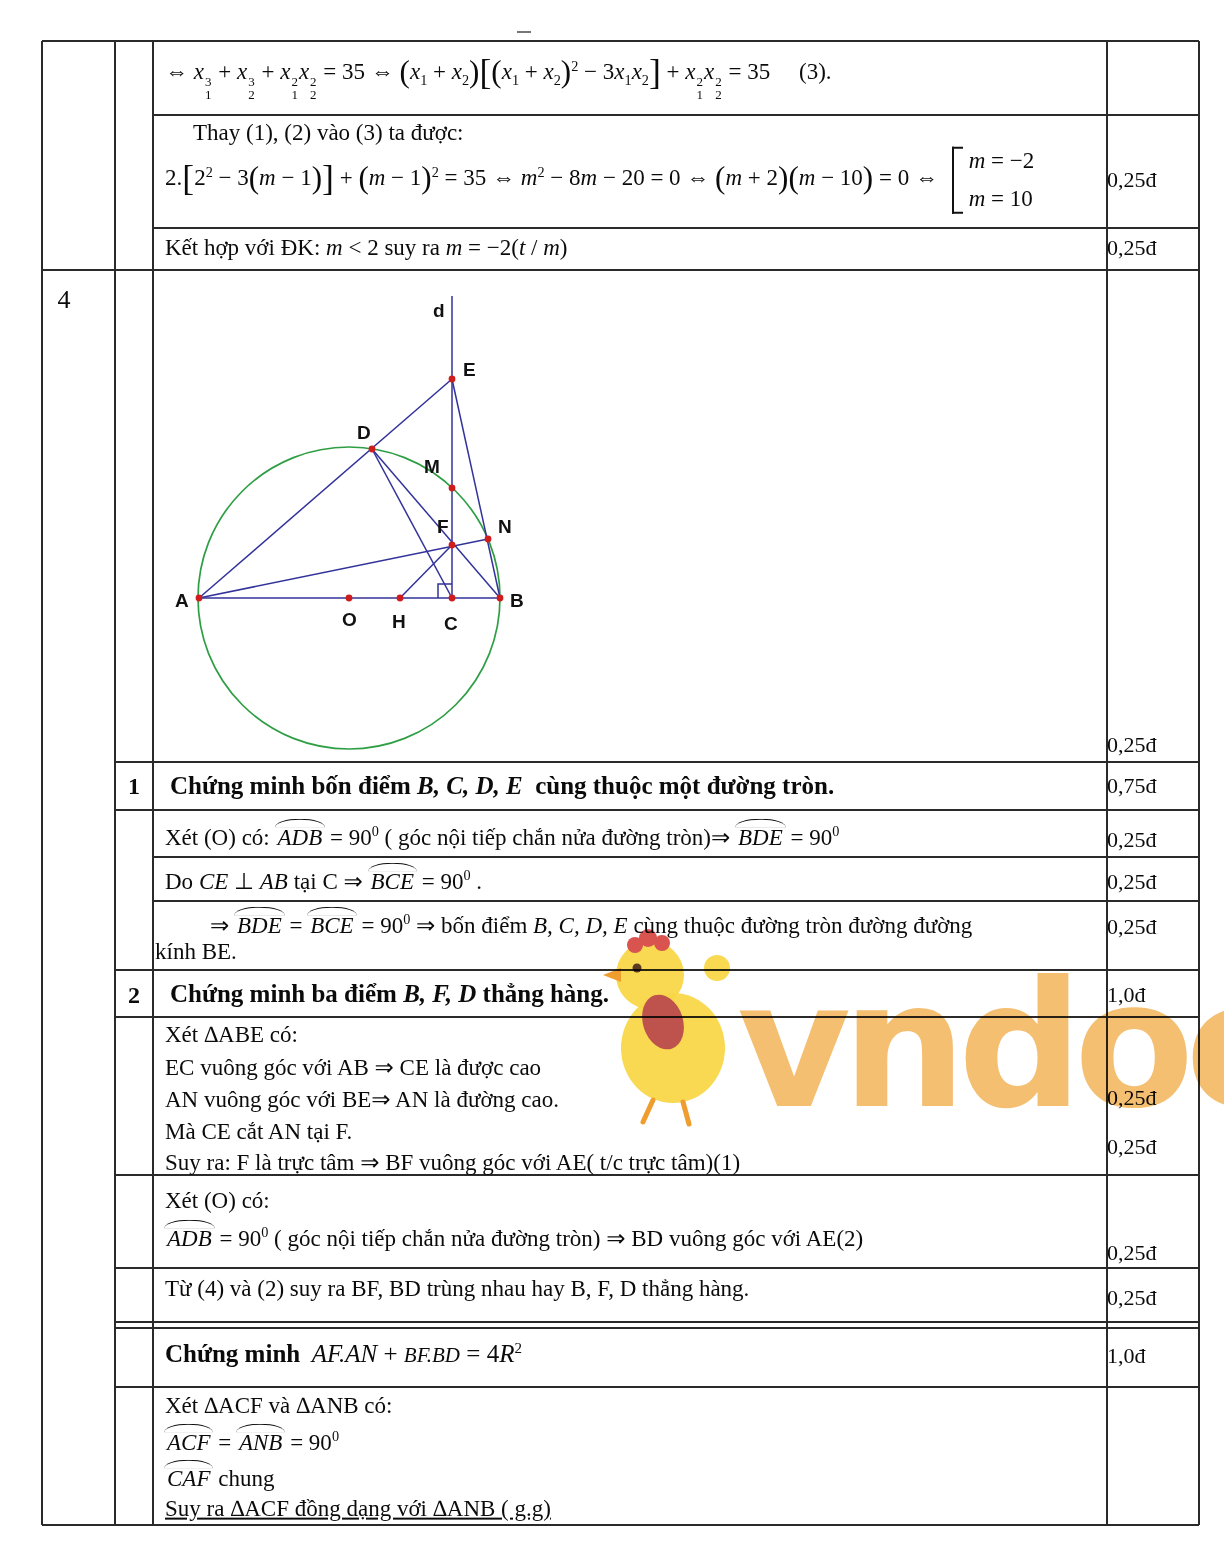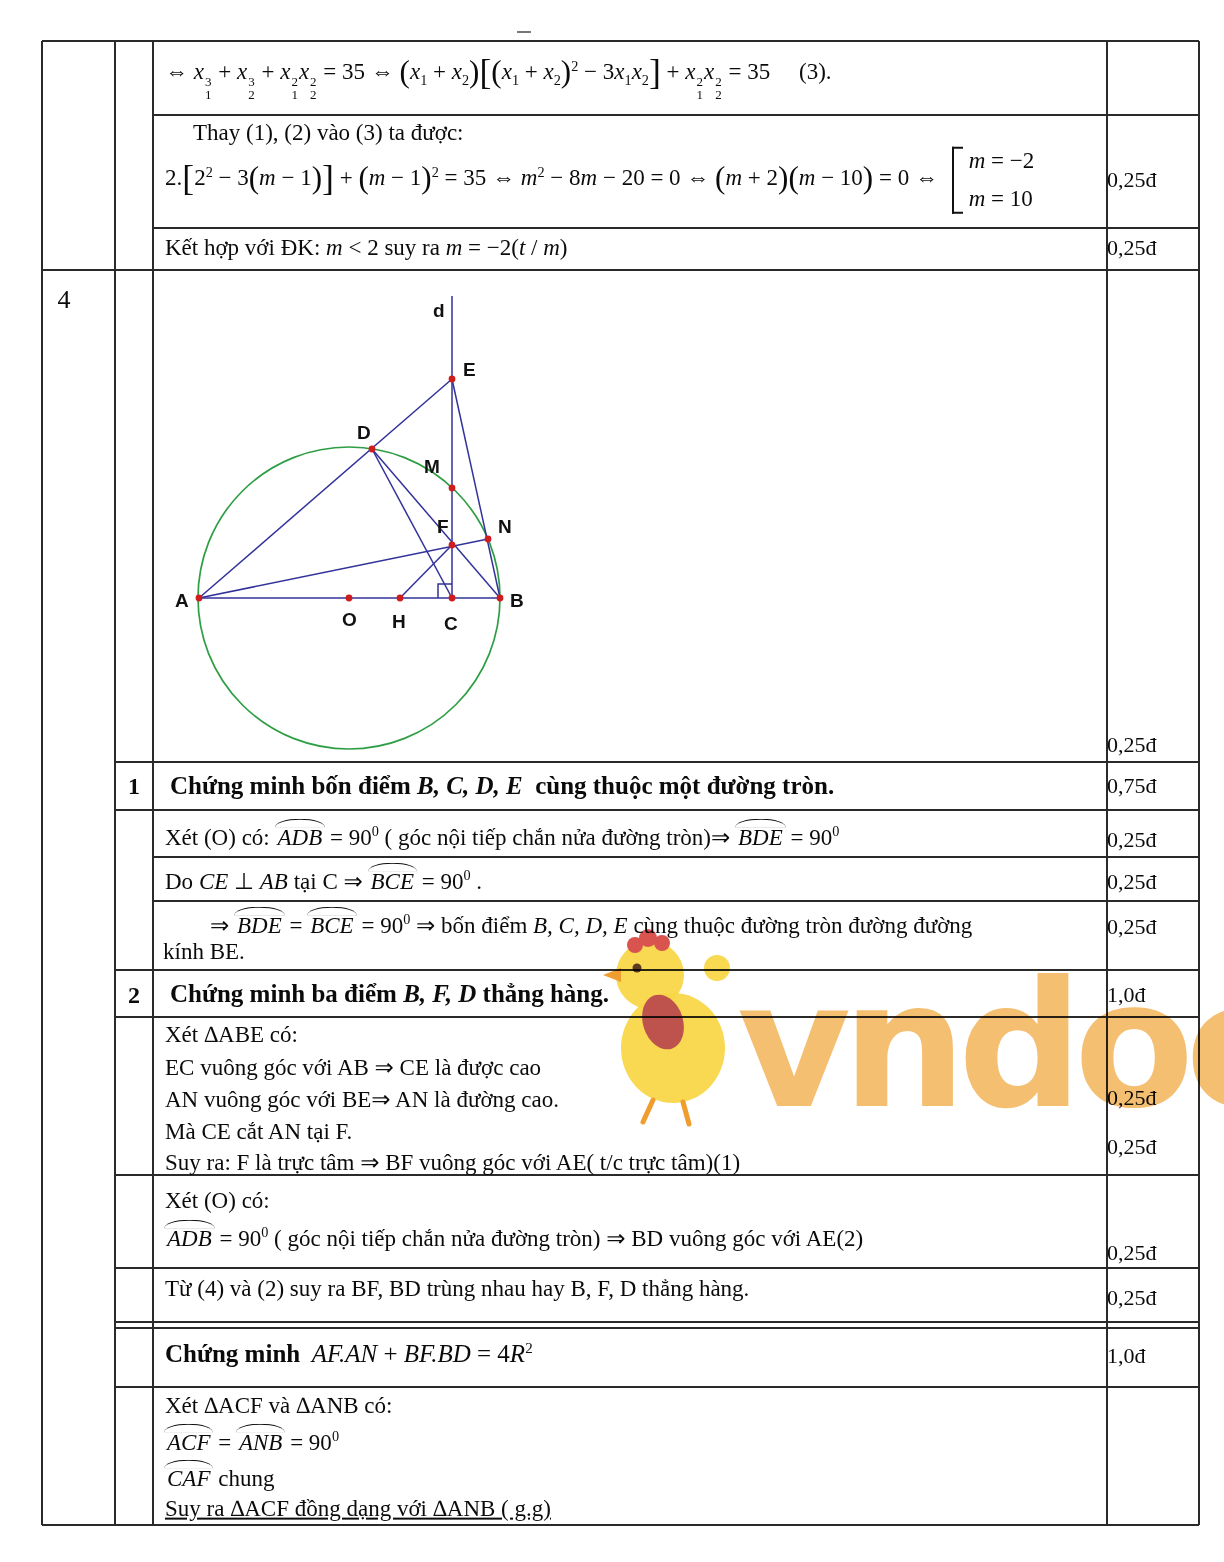--- a/index.html
+++ b/index.html
@@ -93,31 +93,31 @@
           <span class="cstack">
             <span><i>m</i> = −2</span>
             <span><i>m</i> = 10</span>
           </span>
         </span></div>
       <div class="cl" style="left: 165px; top: 248px;">Kết hợp với ĐK:  <i>m</i> &lt; 2  suy ra  <i>m</i> = −2(<i>t</i> / <i>m</i>)</div>
       <div class="cl title" style="left: 170px; top: 786px;">Chứng minh bốn điểm <i>B, C, D, E</i>&nbsp; cùng thuộc một đường tròn.</div>
       <div class="cl" style="left: 165px; top: 836px;">Xét (O) có:  <span class="hat">ADB</span> = 90<sup>0</sup> ( góc nội tiếp chắn nửa đường tròn)⇒ <span class="hat">BDE</span> = 90<sup>0</sup></div>
       <div class="cl" style="left: 165px; top: 880px;">Do <i>CE</i> ⊥ <i>AB</i>  tại C ⇒ <span class="hat">BCE</span> = 90<sup>0</sup> .</div>
       <div class="cl" style="left: 165px; top: 924px; margin-left: 45px;">⇒ <span class="hat">BDE</span> = <span class="hat">BCE</span> = 90<sup>0</sup> ⇒ bốn điểm <i>B, C, D, E</i>  cùng thuộc đường tròn đường đường</div>
-      <div class="cl" style="left: 163px; top: 952px;">kính BE.</div>
+      <div class="cl" style="left: 155px; top: 952px;">kính BE.</div>
       <div class="cl title" style="left: 170px; top: 994px;">Chứng minh ba điểm <i>B, F, D</i> thẳng hàng.</div>
       <div class="cl" style="left: 165px; top: 1035px;">Xét ∆ABE có:</div>
       <div class="cl" style="left: 165px; top: 1068px;">EC vuông góc với AB ⇒ CE là được cao</div>
       <div class="cl" style="left: 165px; top: 1100px;">AN vuông góc với BE⇒ AN là đường cao.</div>
       <div class="cl" style="left: 165px; top: 1132px;">Mà CE cắt AN tại F.</div>
       <div class="cl" style="left: 165px; top: 1163px;">Suy ra: F là trực tâm ⇒ BF vuông góc với AE( t/c trực tâm)(1)</div>
       <div class="cl" style="left: 165px; top: 1201px;">Xét (O) có:</div>
       <div class="cl" style="left: 165px; top: 1237px;"><span class="hat">ADB</span> = 90<sup>0</sup> ( góc nội tiếp chắn nửa đường tròn) ⇒ BD vuông góc với AE(2)</div>
       <div class="cl" style="left: 165px; top: 1289px;">Từ (4) và (2) suy ra BF, BD trùng nhau hay  B, F, D thẳng hàng.</div>
-      <div class="cl" style="left: 165px; top: 1354px;"><b style="font-size:25px">Chứng minh</b>&nbsp;&nbsp;<i style="font-size:25px">AF.AN</i><span style="font-size:25px"> + </span><i style="font-size:25px">BF.BD</i><span style="font-size:25px"> = 4</span><i style="font-size:25px">R</i><sup style="font-size:15px">2</sup></div>
+      <div class="cl" style="left: 165px; top: 1354px;"><b style="font-size:25px">Chứng minh</b>&nbsp;&nbsp;<i style="font-size:25px">AF.AN</i><span style="font-size:25px"> + </span><i style="font-size:21px">BF.BD</i><span style="font-size:25px"> = 4</span><i style="font-size:25px">R</i><sup style="font-size:15px">2</sup></div>
       <div class="cl" style="left: 165px; top: 1406px;">Xét ∆ACF và ∆ANB có:</div>
       <div class="cl" style="left: 165px; top: 1441px;"><span class="hat">ACF</span> = <span class="hat">ANB</span> = 90<sup>0</sup></div>
       <div class="cl" style="left: 165px; top: 1477px;"><span class="hat">CAF</span>  chung</div>
       <div class="cl" style="left: 165px; top: 1509px; text-decoration: underline;">Suy ra ∆ACF  đồng dạng với ∆ANB ( g.g)</div>
     </div>
   <div id="points-col">
       <div class="pts" style="left: 1107px; width: 92px; top: 180px;">0,25đ</div>
       <div class="pts" style="left: 1107px; width: 92px; top: 248px;">0,25đ</div>
       <div class="pts" style="left: 1107px; width: 92px; top: 745px;">0,25đ</div>
       <div class="pts bold" style="left: 1107px; width: 92px; top: 786px;">0,75đ</div>

